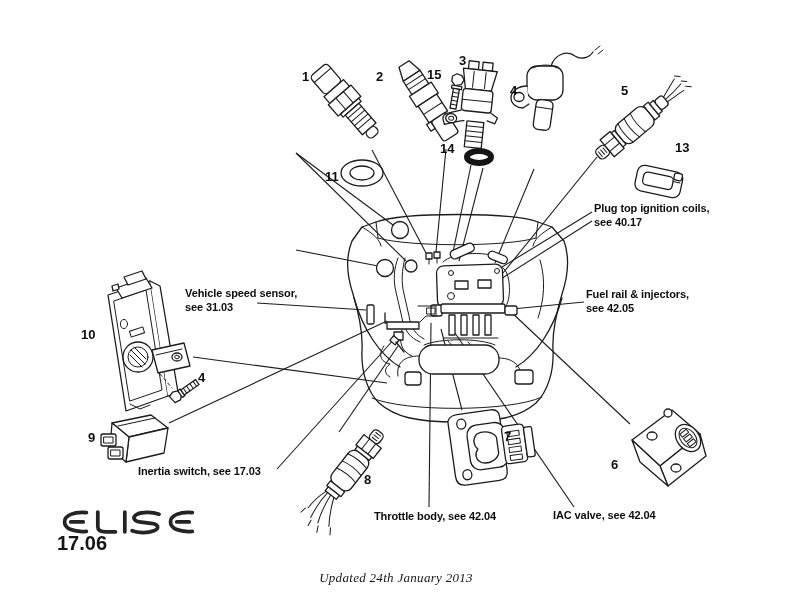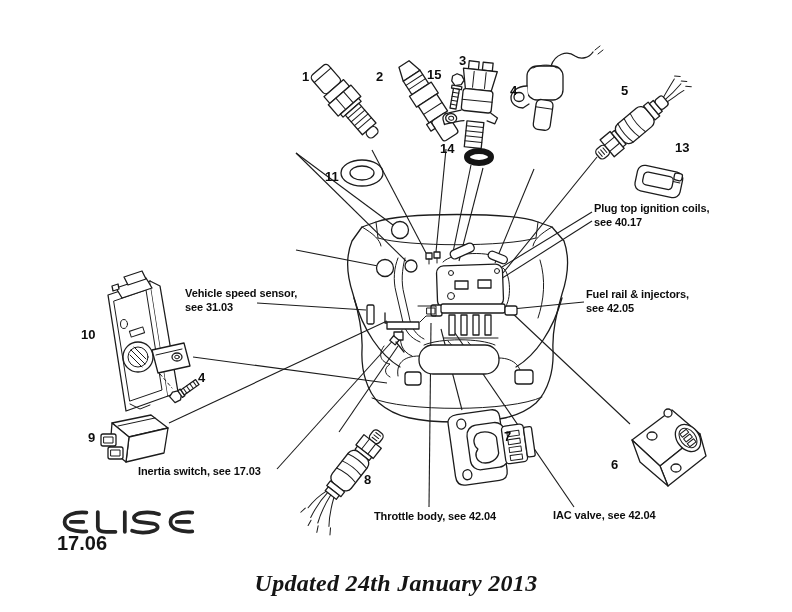--- a/index.html
+++ b/index.html
@@ -36,22 +36,22 @@
   #pn-4 {left:510px;top:84px;}  #pn-5 {left:621px;top:84px;}
   #pn-13{left:675px;top:141px;} #pn-11{left:325px;top:170px;}
   #pn-14{left:440px;top:142px;} #pn-10{left:81px;top:328px;}
   #pn-12{left:198px;top:371px;} #pn-9 {left:88px;top:431px;}
   #pn-8 {left:364px;top:473px;} #pn-7 {left:504px;top:430px;}
   #pn-6 {left:611px;top:458px;}
   .logo{position:absolute;left:55px;top:509px;}
   .pageno{position:absolute;left:57px;top:532px;font-weight:bold;font-size:20px;color:#151515;}
   .footer{
     position:absolute;left:396px;top:570px;transform:translateX(-50%);
-    font-family:"Liberation Serif",serif;font-style:italic;font-weight:bold;
-    font-size:24px;color:#151515;white-space:nowrap;letter-spacing:0.3px;
+    font-family:"Liberation Serif",serif;font-style:italic;font-weight:normal;
+    font-size:13px;color:#151515;white-space:nowrap;letter-spacing:0.3px;
   }
 </style>
 </head>
 <body>
 
 <div class="page">
 
   <svg class="art" width="792" height="612" viewBox="0 0 792 612">
 
     <g>

